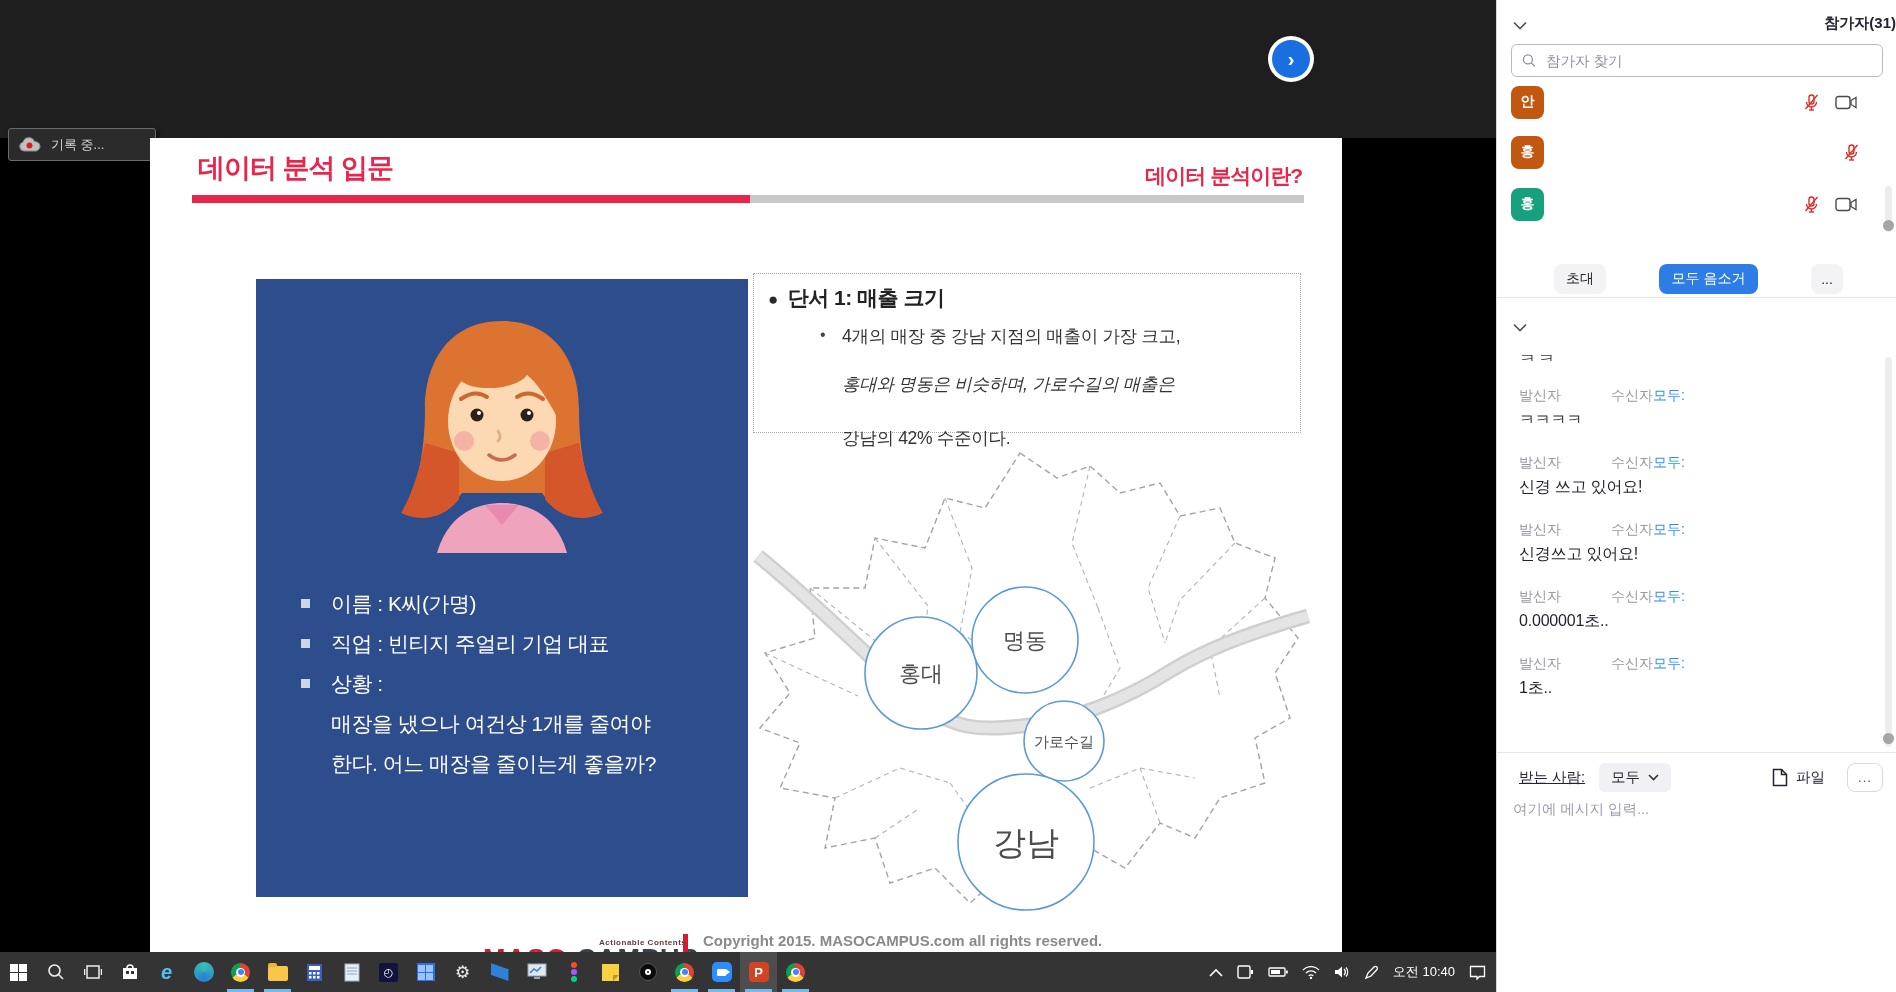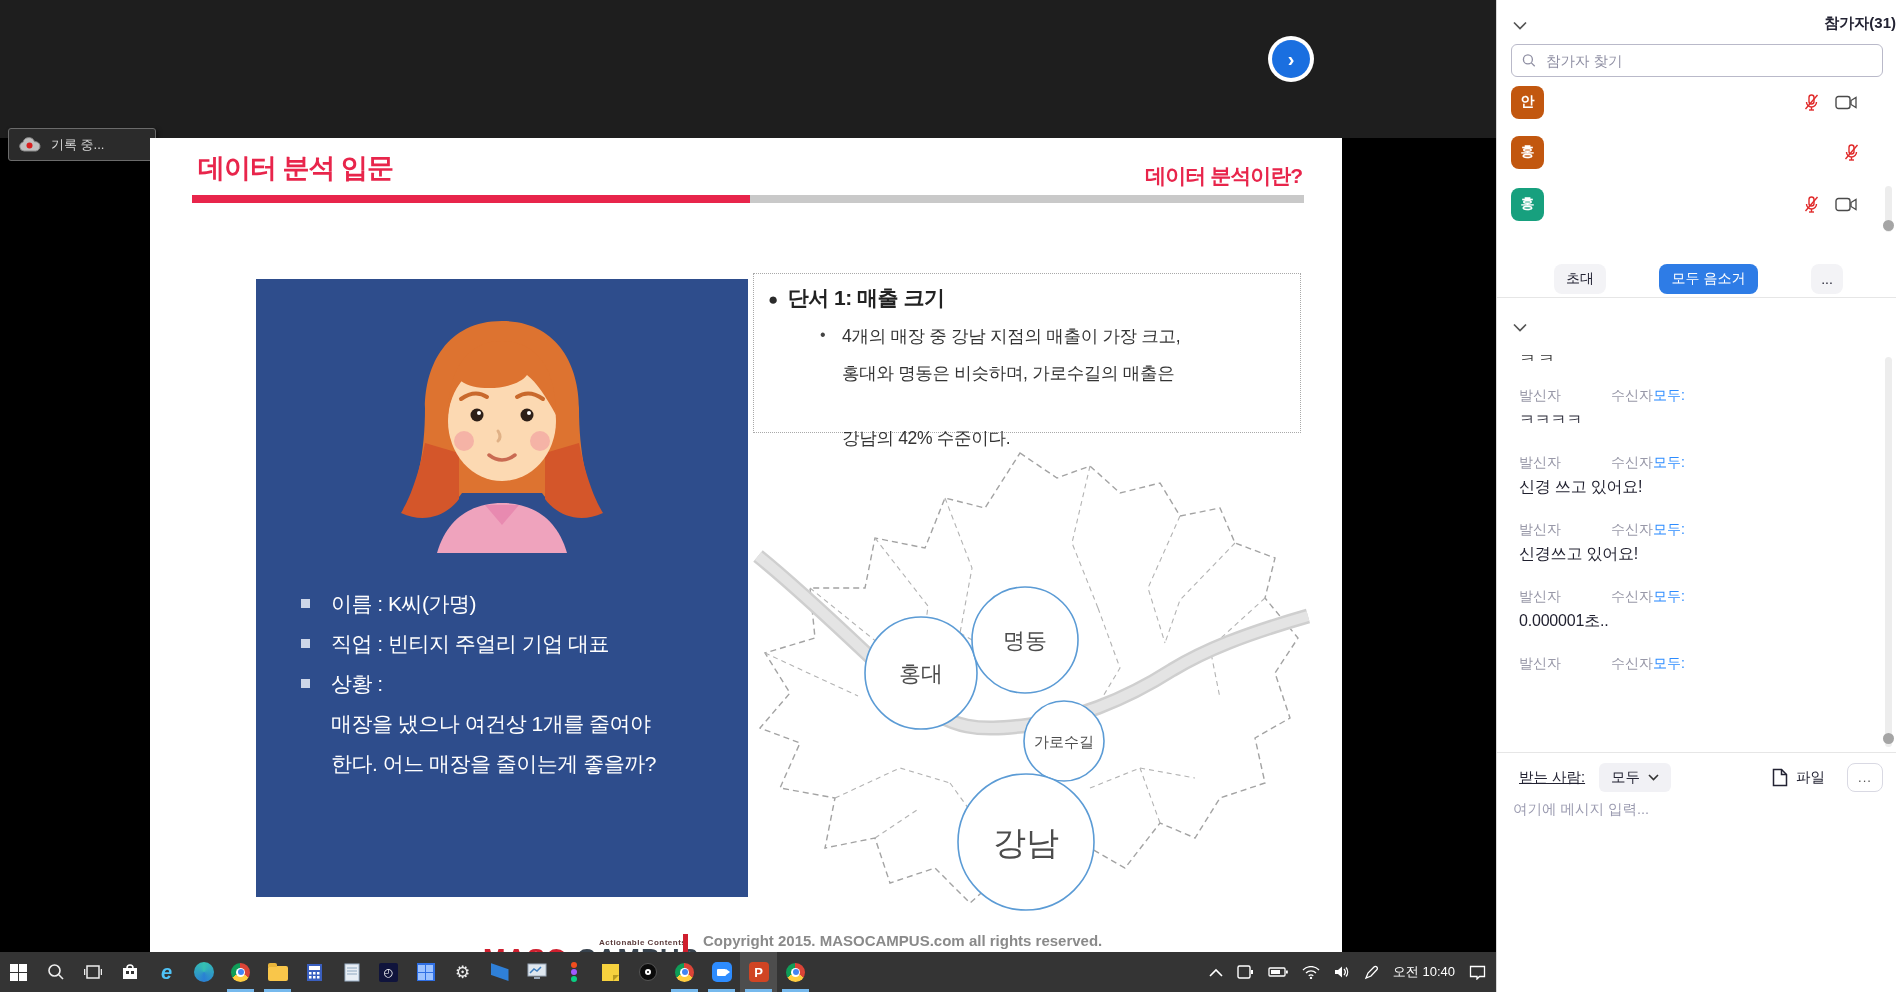--- a/index.html
+++ b/index.html
@@ -201,21 +201,21 @@
         <div class="p-line">
             <span class="t">한다. 어느 매장을 줄이는게 좋을까?</span>
           </div>
       </div>
     </div>
 
     <div class="abs clue-box">
       <div class="clue-title"><span class="dot">●</span><span>단서 1: 매출 크기</span></div>
       <span class="clue-bullet">•</span>
       <div class="clue-line" style="top:50px;">4개의 매장 중 강남 지점의 매출이 가장 크고,</div>
-      <div class="clue-line" style="top:87px;">홍대와 명동은 비슷하며, 가로수길의 매출은</div>
+      <div class="clue-line" style="top:98px;font-style:italic;">홍대와 명동은 비슷하며, 가로수길의 매출은</div>
       <div class="clue-line" style="top:124px;margin-top:28px;">강남의 42% 수준이다.</div>
     </div>
 
     <svg class="abs map-wrap" viewBox="0 0 700 500">
       <path d="M400,15 L437,40 L470,28 L500,55 L540,45 L560,78 L600,70 L615,105 L655,120 L645,160 L678,200 L655,235 L670,280 L635,300 L645,345 L600,360 L575,400 L540,385 L505,430 L470,410 L430,455 L395,425 L350,465 L315,430 L270,445 L255,400 L205,410 L215,360 L160,350 L180,305 L140,290 L170,255 L145,215 L195,200 L190,150 L245,150 L255,100 L305,110 L325,60 L365,70 Z" fill="#ffffff" stroke="#a3a3a3" stroke-width="1.4" stroke-dasharray="6 4"></path>
       <g stroke="#b3b3b3" stroke-width="1.1" fill="none" stroke-dasharray="5 4">
         <path d="M325,60 L352,130 L340,195 L330,250"></path>
         <path d="M470,28 L452,105 L478,170"></path>
         <path d="M560,78 L528,150 L545,205"></path>
         <path d="M255,100 L308,168 L300,232"></path>
@@ -518,20 +518,21 @@
       <div class="msg">
         <div class="hdr"><span class="snd">발신자</span><span class="rcv">수신자</span><span class="tgt">모두:</span></div>
         <div class="body">신경쓰고 있어요!</div>
       </div>
       <div class="msg">
         <div class="hdr"><span class="snd">발신자</span><span class="rcv">수신자</span><span class="tgt">모두:</span></div>
         <div class="body">0.000001초..</div>
       </div>
       <div class="msg">
         <div class="hdr"><span class="snd">발신자</span><span class="rcv">수신자</span><span class="tgt">모두:</span></div>
+        <div class="body">1초..</div>
       </div>
     </div>
 
     <div class="abs scroll-track" style="left:388px;top:357px;height:390px;"></div>
     <div class="abs scroll-thumb" style="left:386px;top:733px;"></div>
 
     <div class="abs sec-divider" style="top:752px;"></div>
 
     <div class="abs chat-footer-row">
       <span class="to-label">받는 사람:</span>

